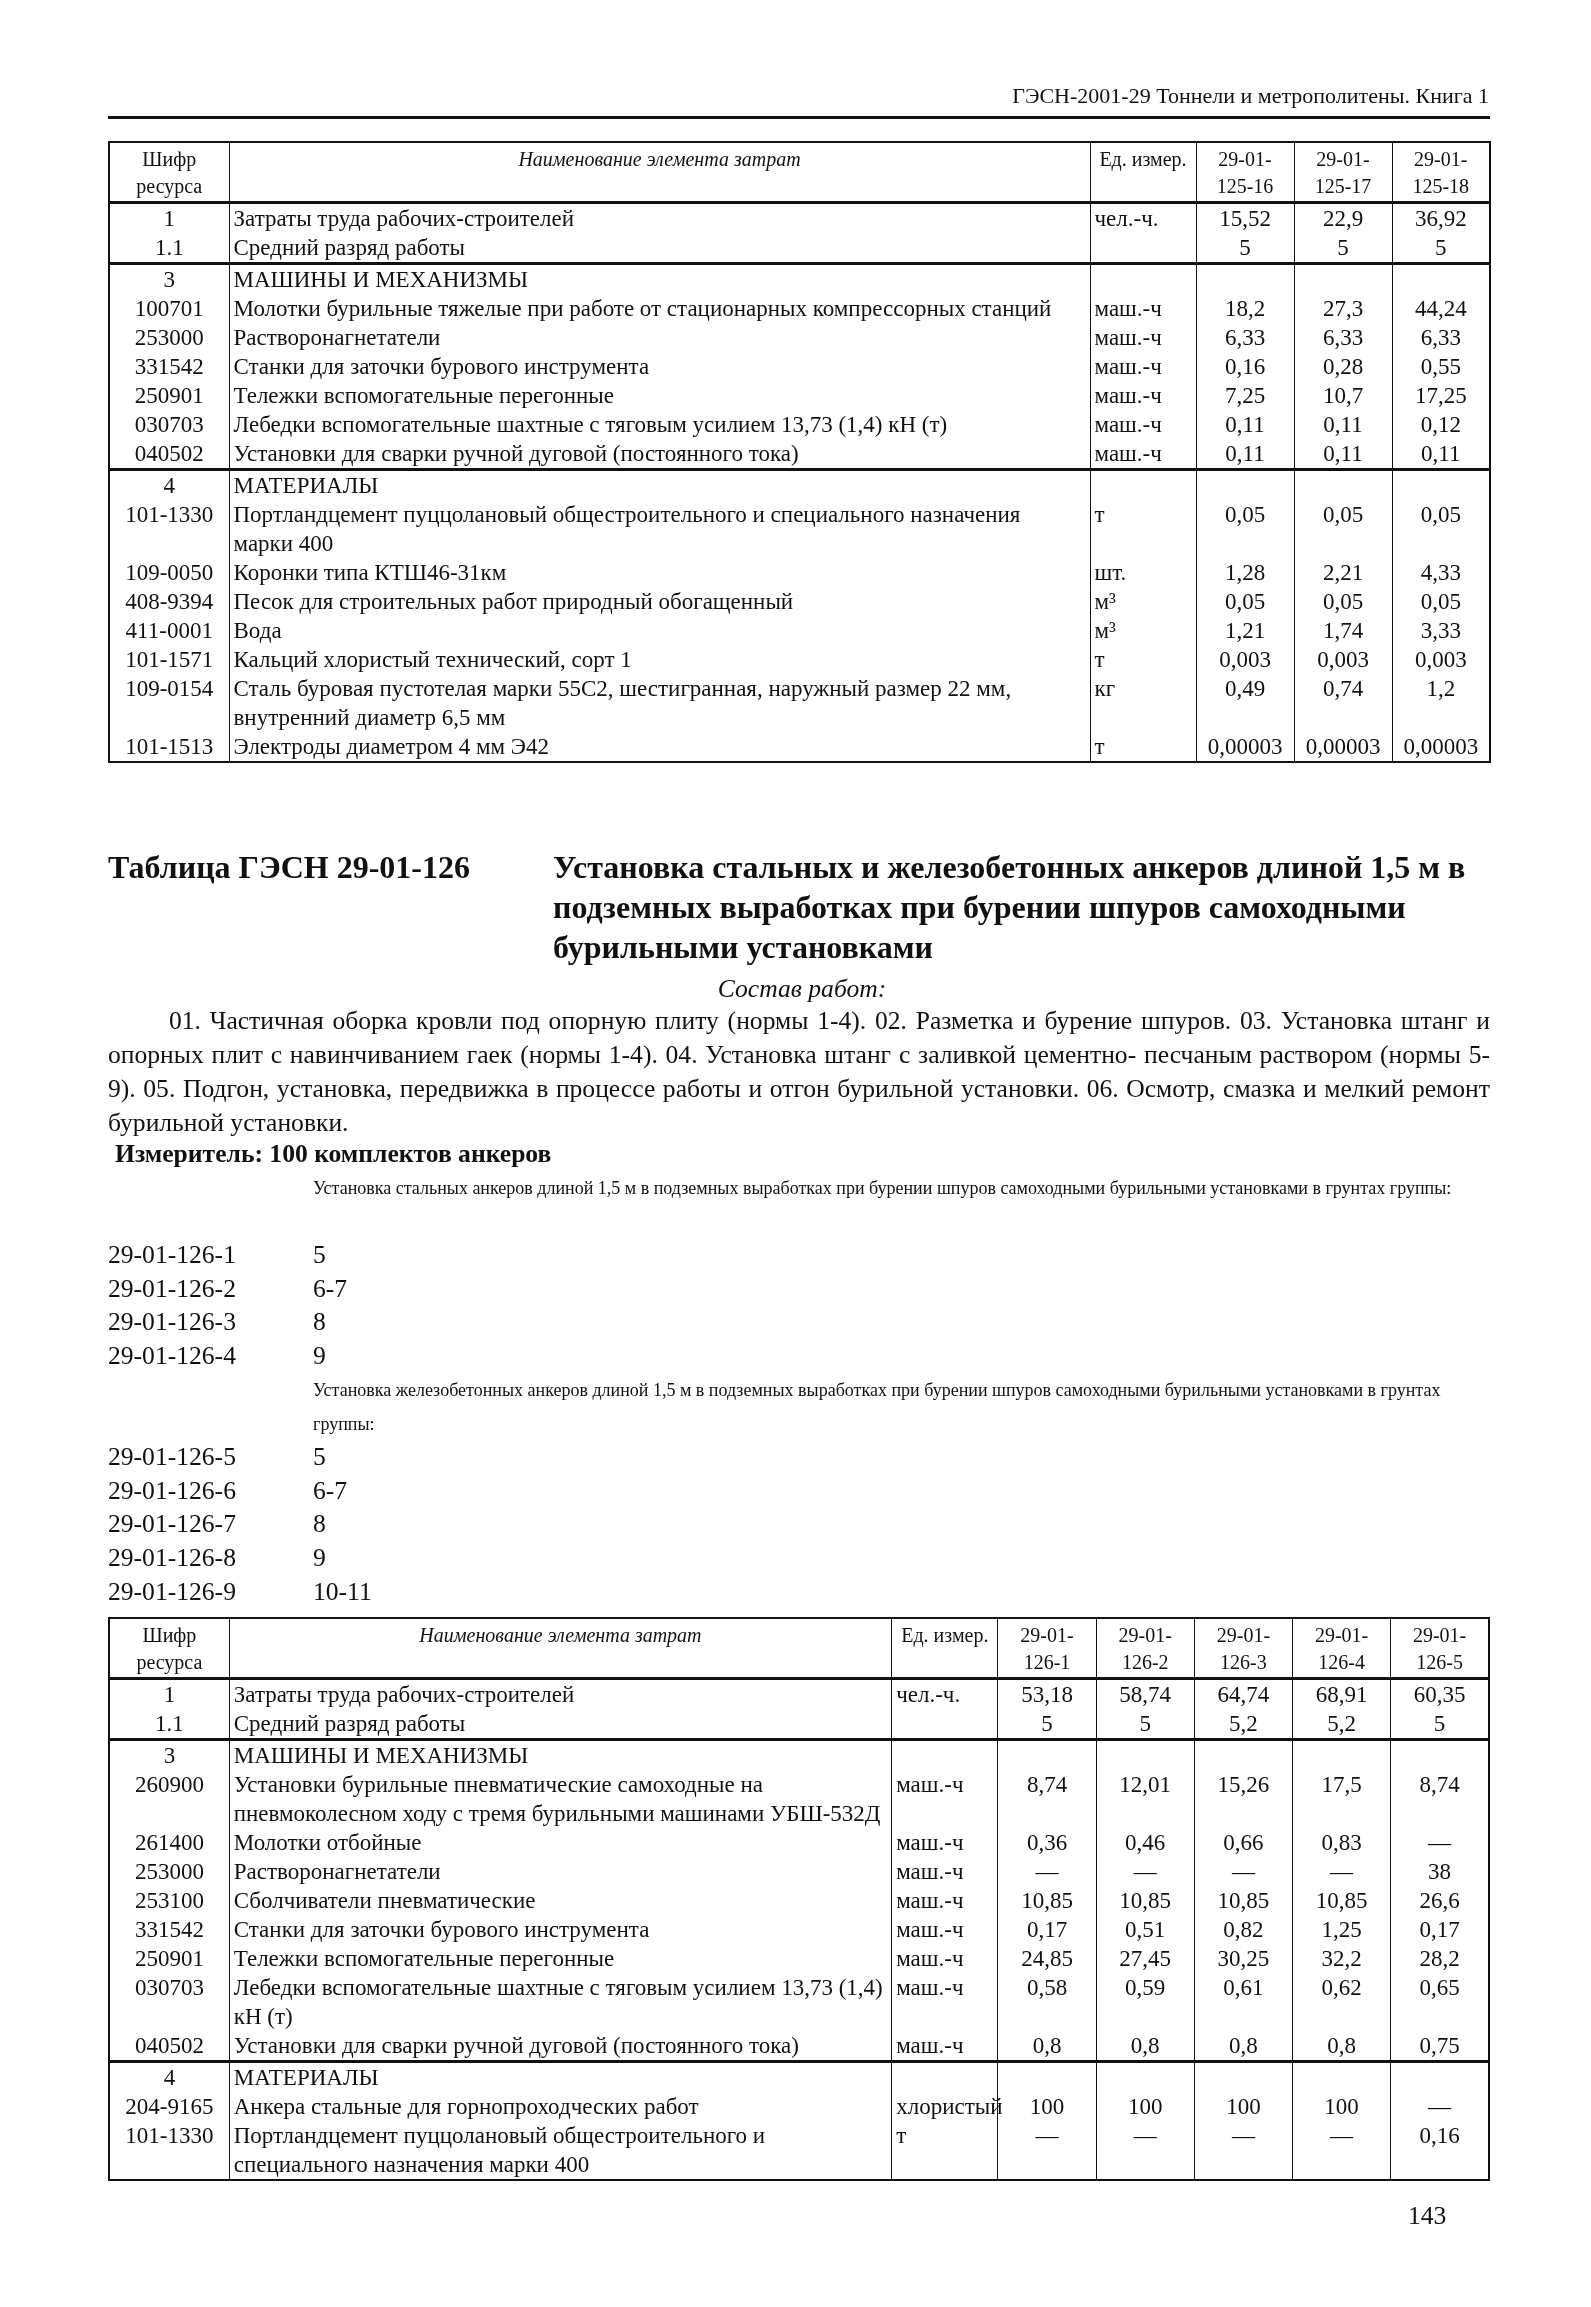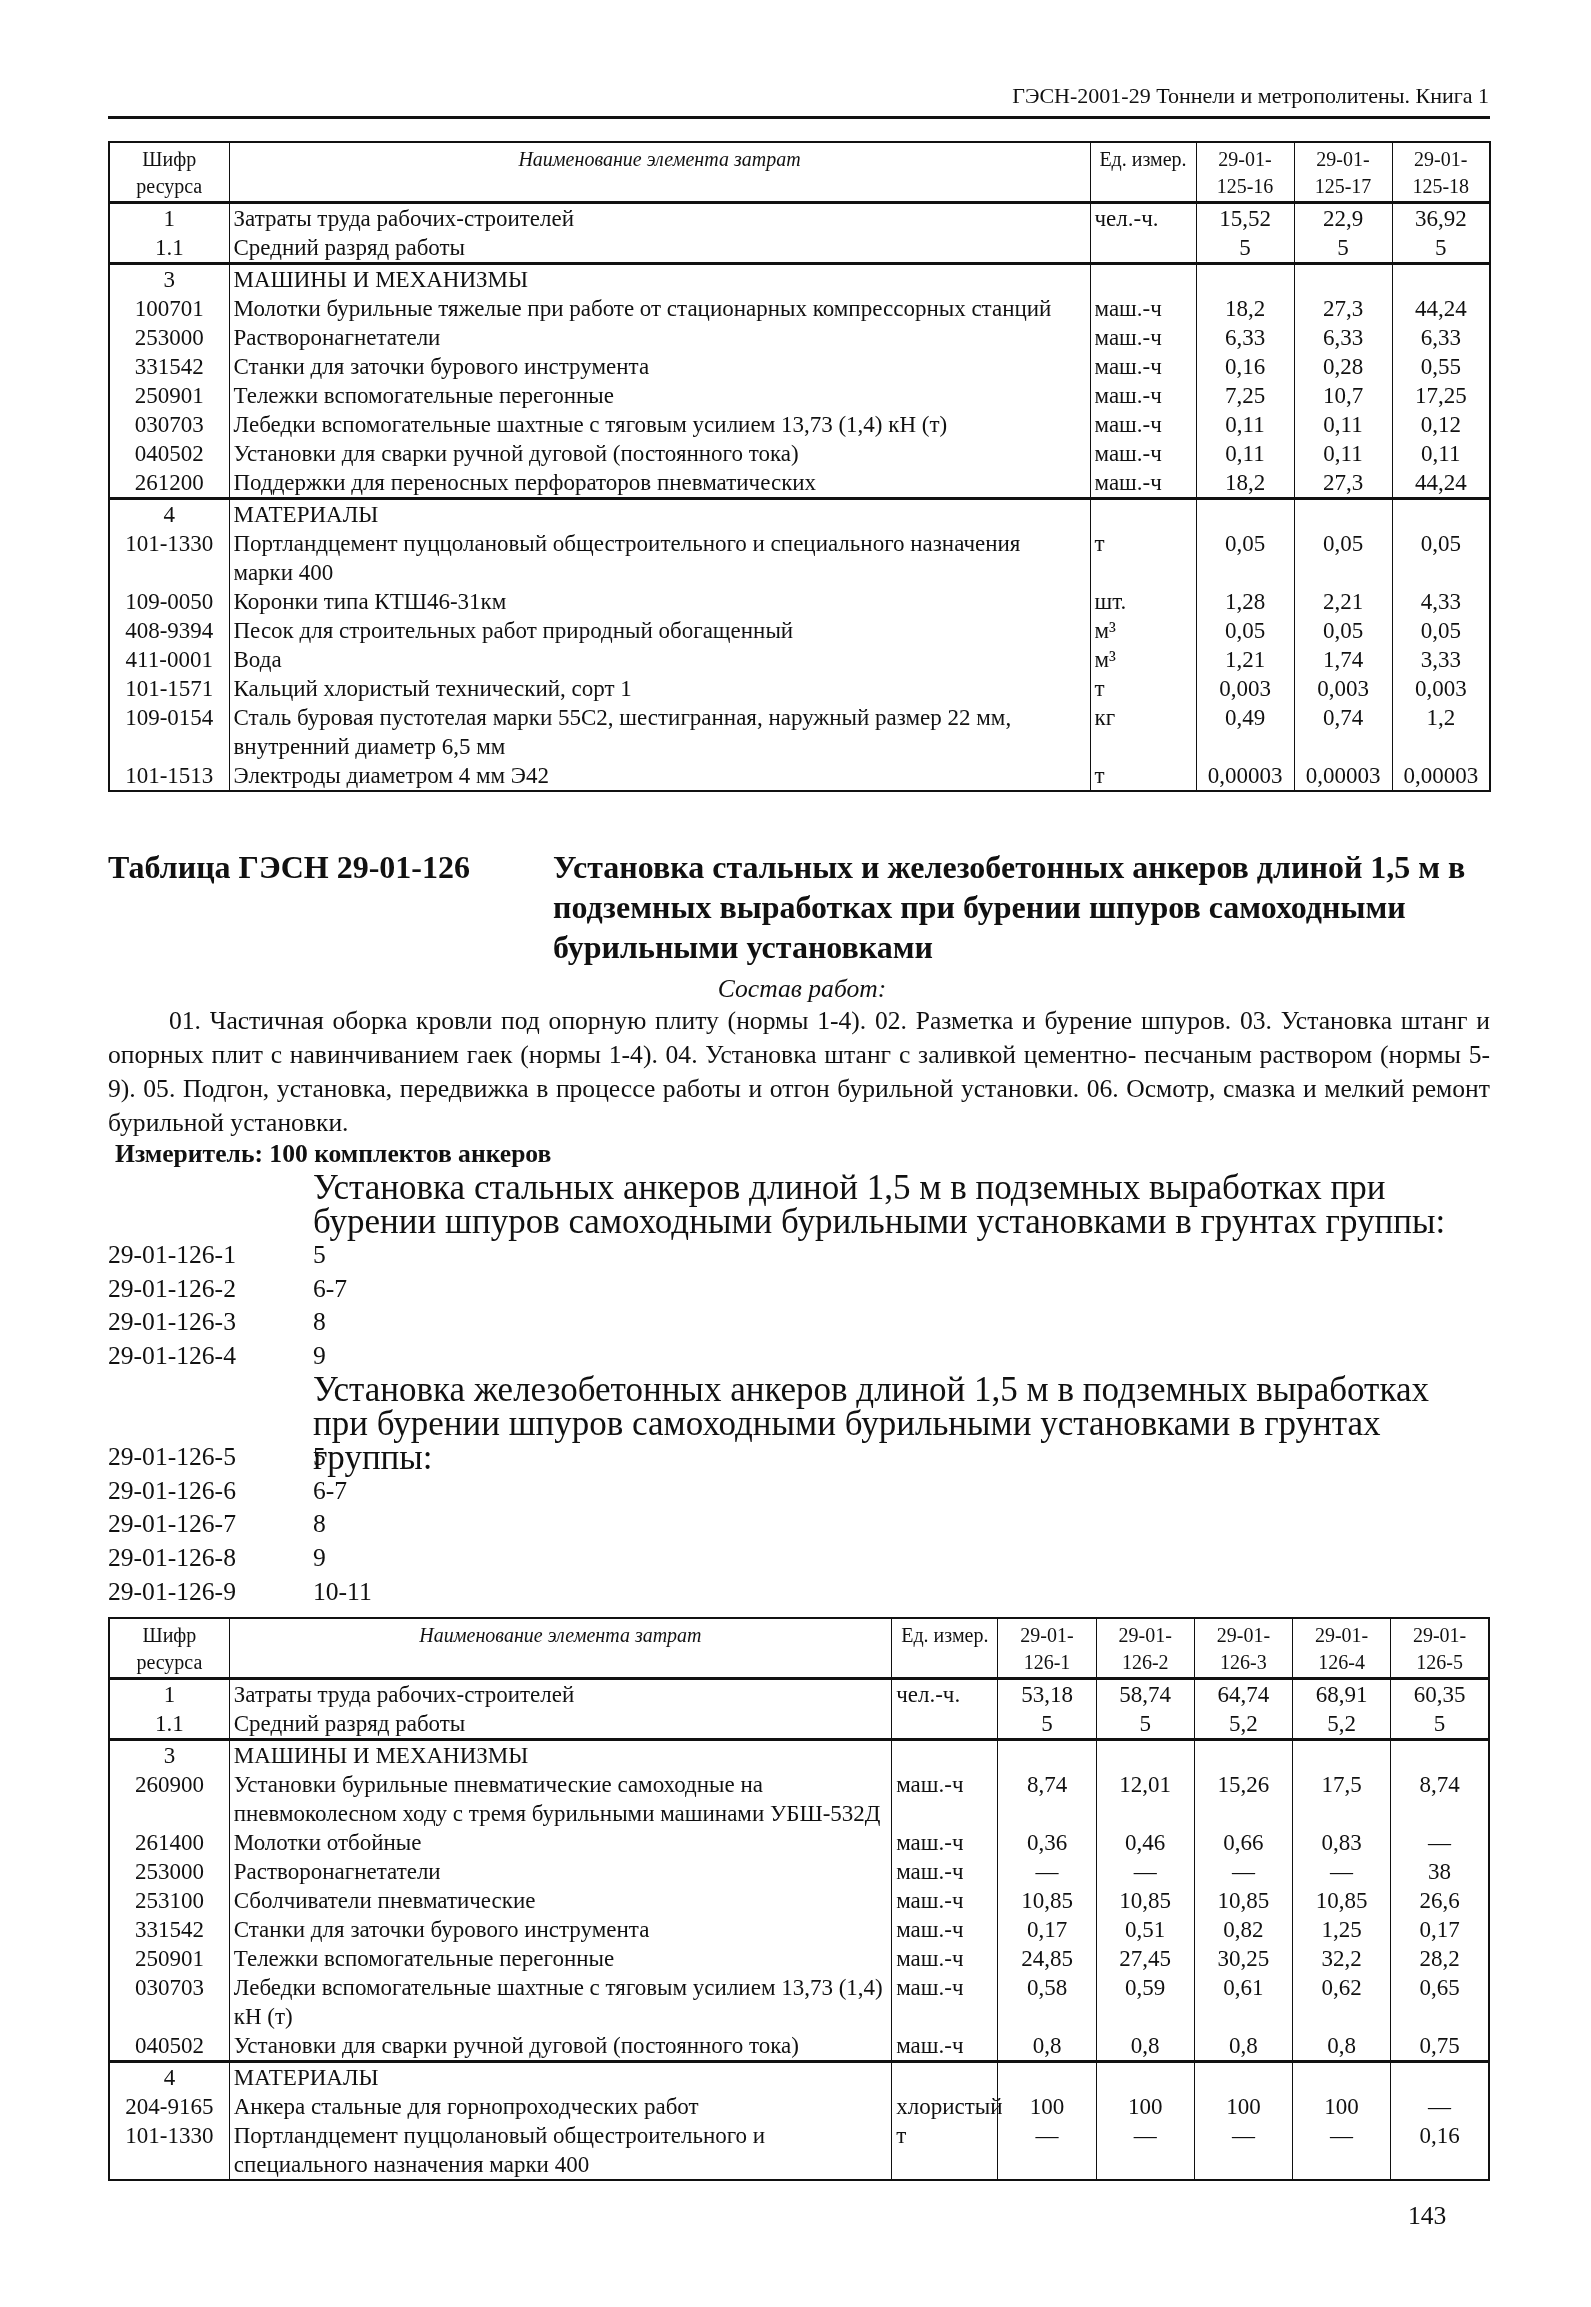--- a/index.html
+++ b/index.html
@@ -49,21 +49,21 @@
   }
   .works-text {
     position: absolute; top: 1004px; left: 108px; width: 1382px;
     font-size: 25.6px; line-height: 34px; text-align: justify; text-indent: 61px;
   }
   .measure {
     position: absolute; top: 1137px; left: 115px;
     font-weight: bold; font-size: 25.6px; line-height: 34px;
   }
   .group-desc {
-    position: absolute; left: 313px; width: 1172px; font-size: 35px; line-height: 34px;
+    position: absolute; left: 313px; width: 1172px; font-size: 18px; line-height: 34px;
   }
   .norm-row { position: absolute; left: 108px; font-size: 25.6px; line-height: 34px; }
   .norm-row .nc { position: absolute; left: 0; white-space: nowrap; }
   .norm-row .ng { position: absolute; left: 205px; white-space: nowrap; }
   .page-number {
     position: absolute; left: 1408px; top: 2199px; font-size: 25.6px; line-height: 34px;
   }
 </style>
 </head>
 <body>
@@ -155,28 +155,20 @@
         <td class="val">0,11</td>
         <td class="val">0,12</td>
       </tr>
       <tr>
         <td class="code">040502</td>
         <td class="name">Установки для сварки ручной дуговой (постоянного тока)</td>
         <td class="unit">маш.-ч</td>
         <td class="val">0,11</td>
         <td class="val">0,11</td>
         <td class="val">0,11</td>
-      </tr>
-      <tr>
-        <td class="code">261200</td>
-        <td class="name">Поддержки для переносных перфораторов пневматических</td>
-        <td class="unit">маш.-ч</td>
-        <td class="val">18,2</td>
-        <td class="val">27,3</td>
-        <td class="val">44,24</td>
       </tr>
       <tr class="sec-start">
         <td class="code bold">4</td>
         <td class="name bold">МАТЕРИАЛЫ</td>
         <td class="unit"></td>
         <td class="val"></td>
         <td class="val"></td>
         <td class="val"></td>
       </tr>
       <tr>

